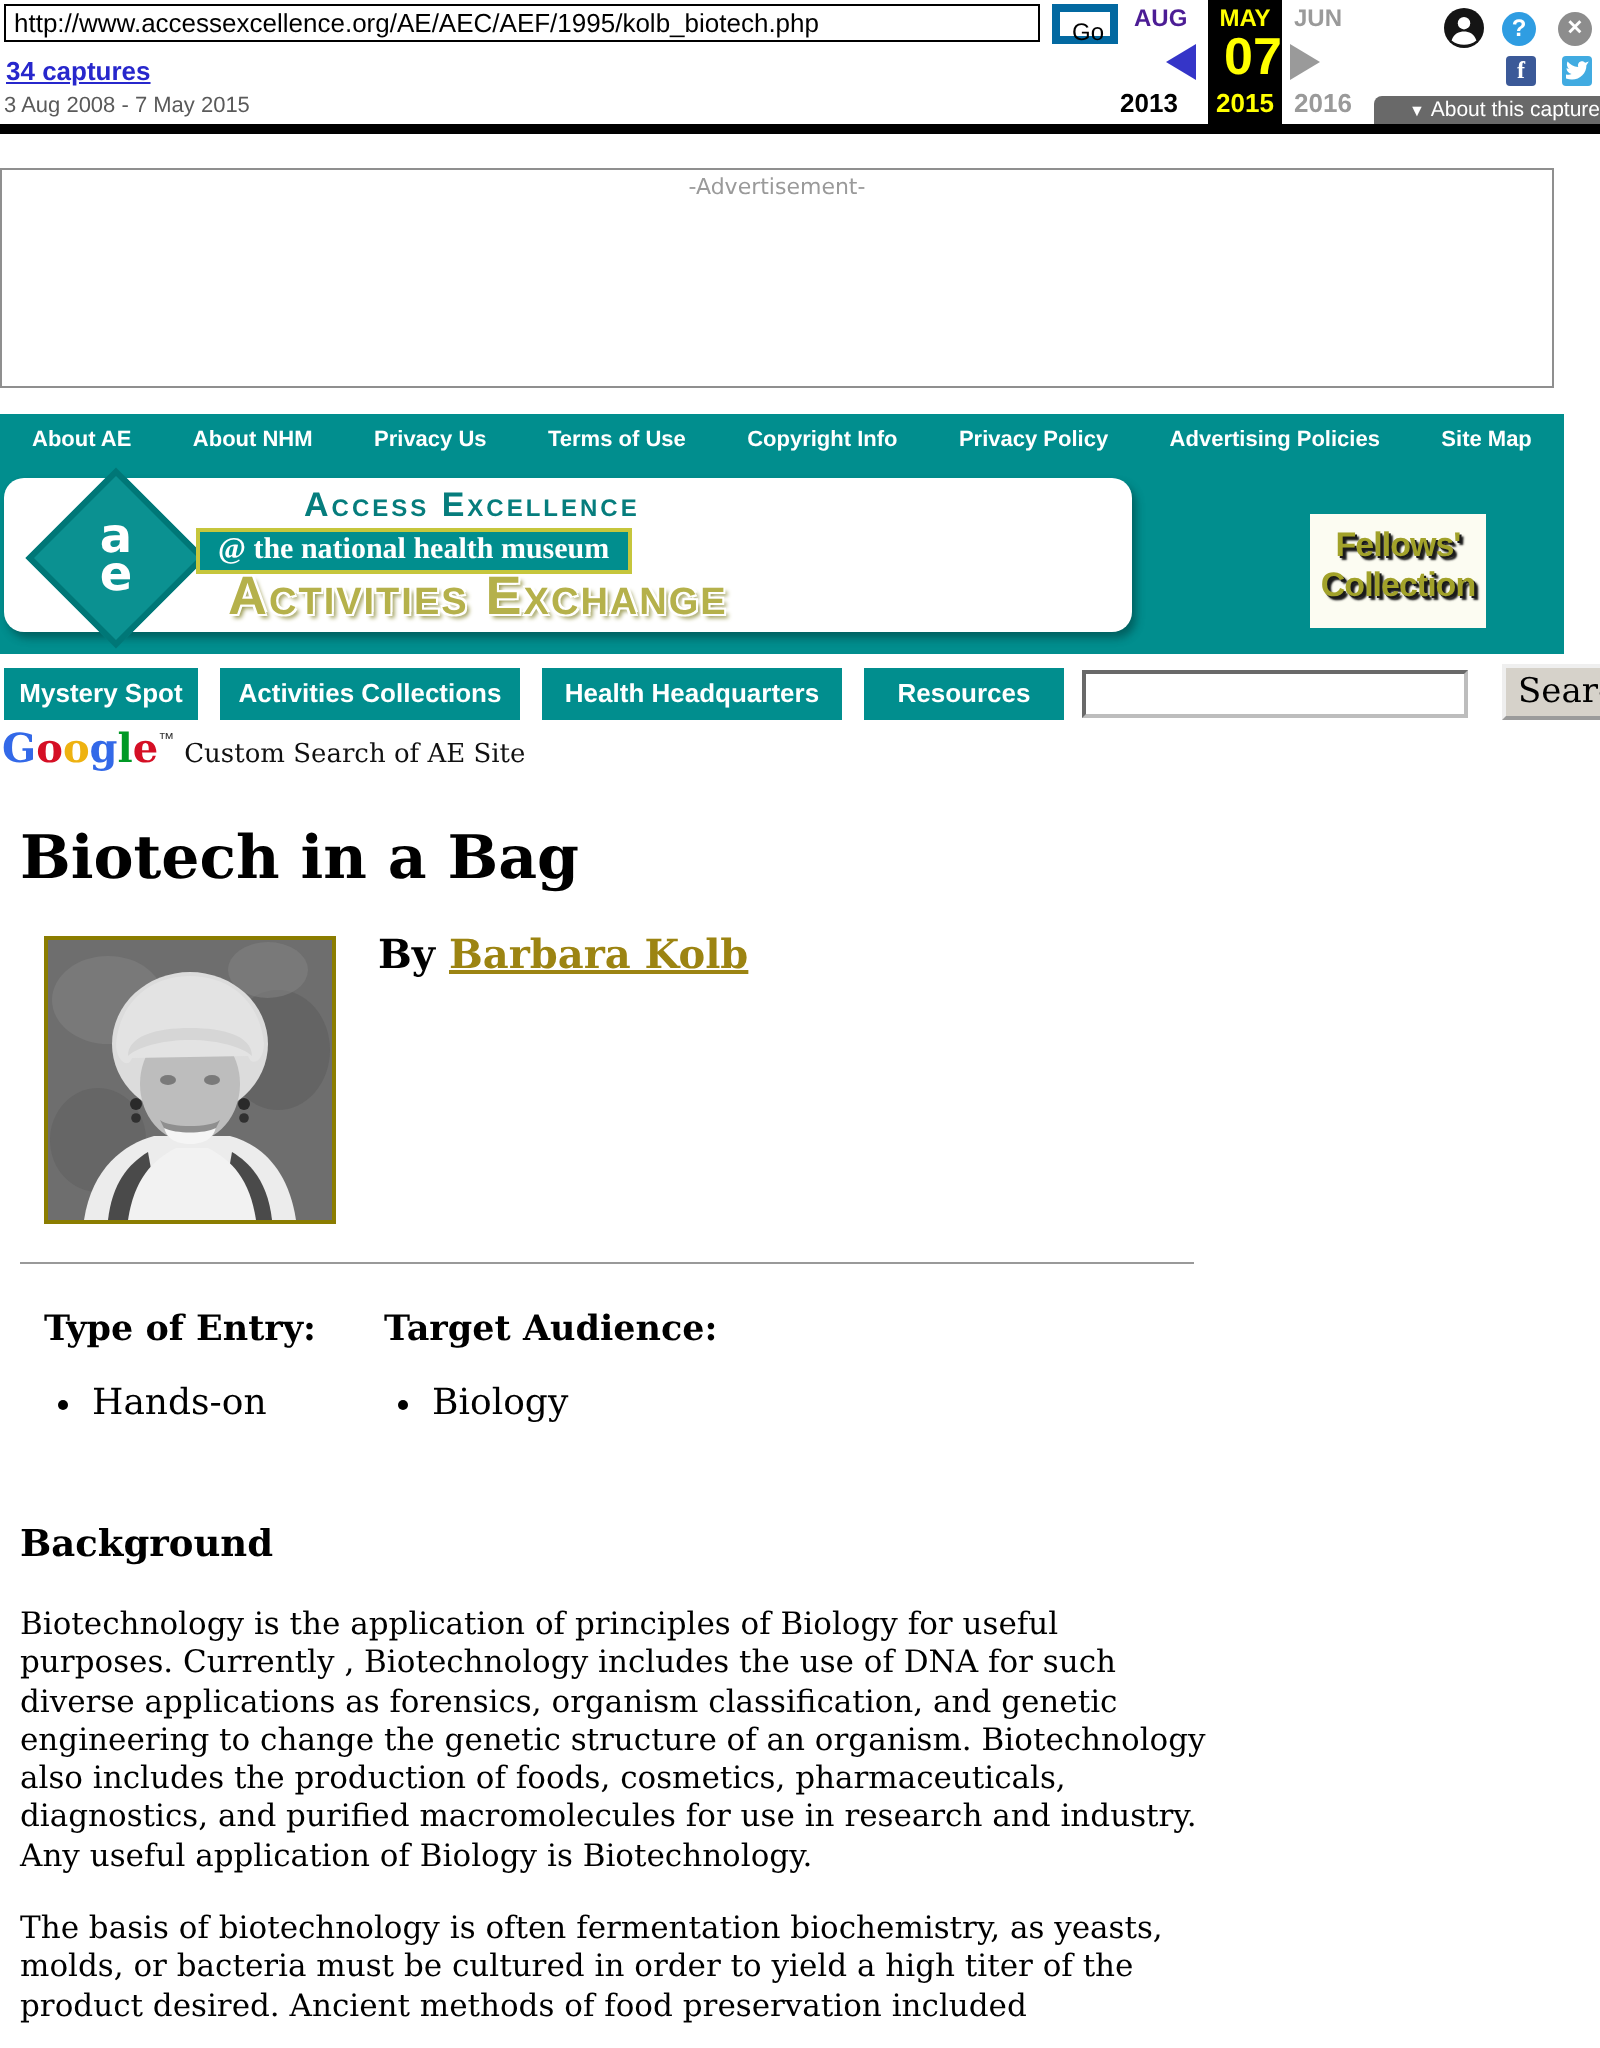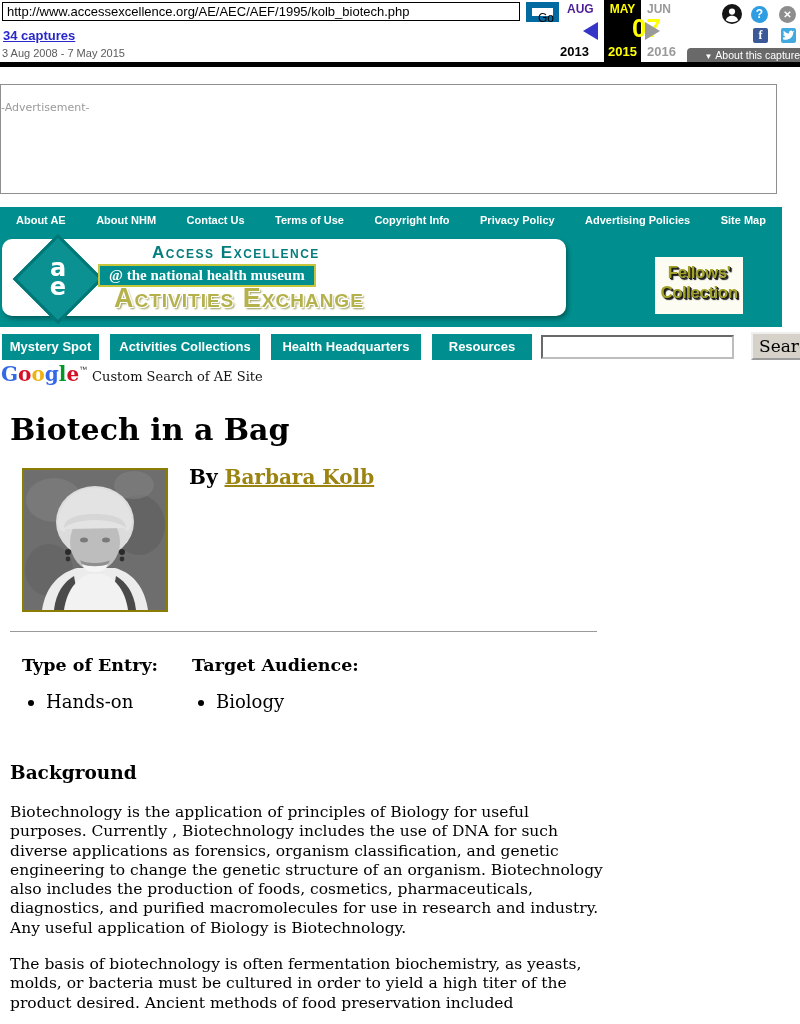--- a/index.html
+++ b/index.html
@@ -4,30 +4,30 @@
 <style>
   html,body{margin:0;padding:0;background:#fff;}
   #stage{position:relative;width:800px;height:1024px;overflow:hidden;background:#fff;
          font-family:"Liberation Sans",sans-serif;}
 
   
   #wb-toolbar{position:absolute;left:0;top:0;width:800px;height:48px;background:#fff;}
   .wb-url{position:absolute;left:2px;top:2px;width:508px;height:15px;border:1px solid #000;
           font:13px "Liberation Sans",sans-serif;padding:1px 4px;color:#000;}
   .wb-go{position:absolute;left:526px;top:2px;width:33px;height:20px;background:#fff;
-         border:6px solid #0369a1;font:12px "Liberation Sans",sans-serif;text-align:center;line-height:18px;}
+         border:4px solid #0369a1;font:12px "Liberation Sans",sans-serif;text-align:center;line-height:18px;}
   .wb-captures{position:absolute;left:3px;top:28px;font-weight:bold;font-size:13px;
                color:#2727cc;text-decoration:underline;cursor:pointer;}
   .wb-range{position:absolute;left:2px;top:47px;font-size:11px;color:#5a5a5a;}
   .wb-blackcol{position:absolute;left:604px;top:0;width:37px;height:62px;background:#000;}
   .wb-m-prev{position:absolute;left:567px;top:2px;font-weight:bold;font-size:12px;color:#4c1d95;}
   .wb-m-cur{position:absolute;left:604px;top:2px;width:37px;text-align:center;
             font-weight:bold;font-size:12px;color:#ffff00;}
   .wb-m-next{position:absolute;left:647px;top:2px;font-weight:bold;font-size:12px;color:#9a9a9a;}
-  .wb-day{position:absolute;left:628px;top:13px;width:37px;text-align:center;
+  .wb-day{position:absolute;left:608px;top:13px;width:37px;text-align:center;
           font-weight:bold;font-size:26px;color:#ffff00;}
   .wb-arrow{position:absolute;width:0;height:0;cursor:pointer;}
   .wb-arrow-left{left:583px;top:22px;border-top:9px solid transparent;border-bottom:9px solid transparent;
                  border-right:15px solid #3535c8;}
   .wb-arrow-right{left:645px;top:22px;border-top:9px solid transparent;border-bottom:9px solid transparent;
                   border-left:15px solid #9a9a9a;}
   .wb-y-prev{position:absolute;left:560px;top:44px;font-weight:bold;font-size:13px;color:#000;}
   .wb-y-cur{position:absolute;left:604px;top:44px;width:37px;text-align:center;
             font-weight:bold;font-size:13px;color:#ffff00;}
   .wb-y-next{position:absolute;left:647px;top:44px;font-weight:bold;font-size:13px;color:#9a9a9a;}
@@ -42,21 +42,21 @@
           font-family:"Liberation Serif",serif;}
   .ico-tw{left:781px;top:28px;width:15px;height:15px;border-radius:2px;background:#41abe1;}
   .wb-about{position:absolute;left:687px;top:48px;width:113px;height:14px;background:#696969;
             color:#fff;font-size:10.5px;line-height:14px;text-align:right;cursor:pointer;
             border-top-left-radius:4px;}
   .wb-about .tri{font-size:8px;margin-right:3px;}
   #wb-blackbar{position:absolute;left:0;top:62px;width:800px;height:5px;background:#000;}
 
   
   #ad-box{position:absolute;left:0;top:84px;width:775px;height:108px;border:1px solid #8f8f8f;}
-  #ad-box .ad-label{margin-top:16px;text-align:left;font-size:11px;color:#9a9a9a;
+  #ad-box .ad-label{margin-top:2px;text-align:center;font-size:11px;color:#9a9a9a;
                     font-family:"DejaVu Sans",sans-serif;}
 
   
   #site-header{position:absolute;left:0;top:207px;width:782px;height:120px;background:#018e8e;
                border-bottom:1px solid #01６d6d;}
   #top-nav{display:flex;justify-content:space-between;padding:7px 16px 0 16px;text-align:right;}
   #top-nav .nav-item{color:#fff;font-weight:bold;font-size:11px;cursor:pointer;white-space:nowrap;}
   #logo-box{position:absolute;left:2px;top:32px;width:564px;height:77px;background:#fff;
             border-radius:10px;box-shadow:2px 3px 4px rgba(0,40,40,.45);cursor:pointer;}
   #logo-diamond{position:absolute;left:24px;top:8px;width:58px;height:58px;background:#0b9191;
@@ -157,21 +157,21 @@
   <div id="wb-blackbar"></div>
 
   <div id="ad-box">
     <div class="ad-label">-Advertisement-</div>
   </div>
 
   <div id="site-header">
     <div id="top-nav">
       <span class="nav-item">About AE</span>
       <span class="nav-item">About NHM</span>
-      <span class="nav-item">Contact Us</span>
+      <span class="nav-item">Privacy Us</span>
       <span class="nav-item">Terms of Use</span>
       <span class="nav-item">Copyright Info</span>
       <span class="nav-item">Privacy Policy</span>
       <span class="nav-item">Advertising Policies</span>
       <span class="nav-item">Site Map</span>
     </div>
 
     <div id="logo-box">
       <div id="logo-diamond">
         <div class="mono">

